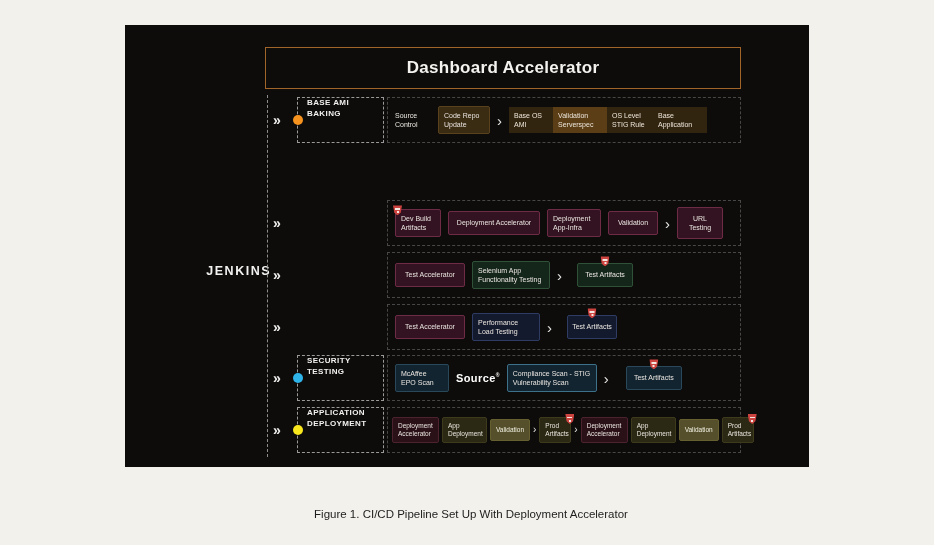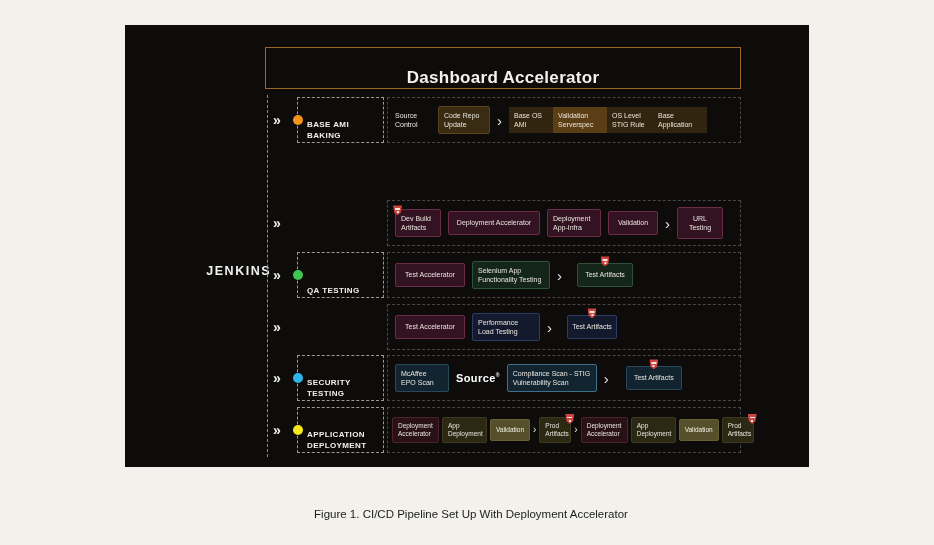--- a/index.html
+++ b/index.html
@@ -2,33 +2,33 @@
 <html><head>
 <meta charset="utf-8">
 <style>
   * { margin:0; padding:0; box-sizing:border-box; }
   html,body { width:934px; height:545px; }
   body { font-family:"Liberation Sans", sans-serif; background:#f2f1ec; position:relative; overflow:hidden; }
 
   .panel { position:absolute; left:125px; top:25px; width:684px; height:442px; background:#0d0c0a; }
 
   .title-box { position:absolute; left:140px; top:22px; width:476px; height:42px;
-               border:1.5px solid #a1652a; display:flex; align-items:flex-end; justify-content:center; }
+               border:1.5px solid #a1652a; display:flex; align-items:center; justify-content:center; }
   .title-box span { color:#f4f2ef; font-size:17px; font-weight:600; letter-spacing:0.3px; }
 
   .jenkins { position:absolute; left:68px; top:239px; width:78px; color:#f2f2f2;
              font-size:12.5px; font-weight:700; letter-spacing:1.5px; text-align:right; }
 
   .trunk { position:absolute; left:142px; top:70px; height:362px; width:0; border-left:1.5px dashed #8d8d8d; }
 
   .row { position:absolute; left:0; width:100%; height:46px; }
   .chev { position:absolute; left:148px; top:50%; transform:translateY(-50%);
           color:#efefef; font-size:14px; font-weight:700; letter-spacing:-2px; }
   .label-box { position:absolute; left:172px; top:0; width:87px; height:100%;
-               border:1.2px dashed #9a9a9a; display:flex; align-items:flex-end; }
+               border:1.2px dashed #9a9a9a; display:flex; align-items:flex-start; }
   .dot { position:absolute; left:-5px; top:50%; transform:translateY(-50%);
          width:10px; height:10px; border-radius:50%; }
   .dot-orange { background:#f6921e; } .dot-red { background:#ee2a5b; }
   .dot-green { background:#3fc44f; } .dot-purple { background:#9777d4; }
   .dot-blue { background:#2fb4ea; } .dot-yellow { background:#f8e71c; }
   .stage-label { margin-left:9px; color:#f2f0ee; font-size:8px; font-weight:700;
                  letter-spacing:0.4px; line-height:1.35; }
 
   .content-box { position:absolute; left:262px; right:68px; top:0; height:100%;
                  border:1.2px dashed #474747; display:flex; align-items:center; gap:7px; padding:0 7px; }
@@ -116,24 +116,20 @@
       <span class="b b1 maroon" style="width:92px">Deployment Accelerator</span>
       <span class="b b2 maroon" style="width:54px">Deployment App-Infra</span>
       <span class="b b1 maroon" style="width:50px">Validation</span>
       <span class="arrow">›</span>
       <span class="b b1 maroon" style="width:46px">URL Testing</span>
     </div>
   </div>
 
   <div class="row" style="top:227px">
     <span class="chev">»</span>
-    <div class="label-box">
-      <span class="dot dot-green"></span>
-      <span class="stage-label">QA TESTING</span>
-    </div>
     <div class="content-box">
       <span class="b b1 maroon" style="width:70px">Test Accelerator</span>
       <span class="b b2 green" style="width:78px">Selenium App Functionality Testing</span>
       <span class="arrow">›</span>
       <span class="b b1 green" style="width:56px; margin-left:8px">
         <span class="artifact-icon ic-tc"></span>
         <span>Test Artifacts</span>
       </span>
     </div>
   </div>

